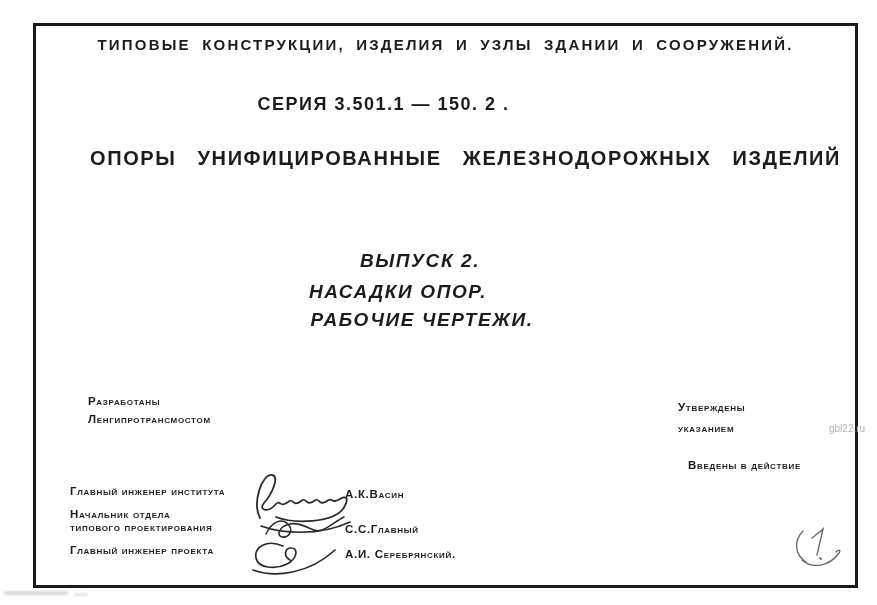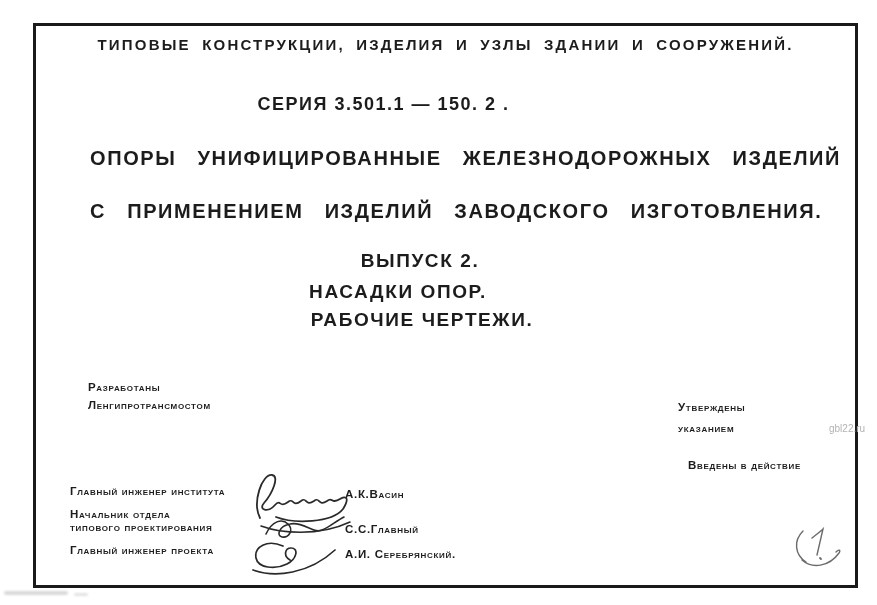--- a/index.html
+++ b/index.html
@@ -18,29 +18,29 @@
   }
   .series{
     left:33px;top:94px;width:701px;text-align:center;
     font-size:18px;font-weight:700;letter-spacing:1.5px;white-space:nowrap;
   }
   .title{
     left:90px;font-size:20px;font-weight:700;letter-spacing:1.6px;word-spacing:14px;white-space:nowrap;
   }
   .t1{top:147px;}
   .t2{top:200px;}
-  .cline{font-size:19px;font-weight:700;letter-spacing:1.6px;text-align:center;white-space:nowrap;}
+  .cline{font-size:19px;font-weight:700;letter-spacing:1.6px;text-align:center;white-space:nowrap;font-style:italic;}
   .issue{left:240px;top:250px;width:360px;}
   .sub1{left:218px;top:281px;width:360px;}
   .sub2{left:242px;top:309px;width:360px;}
   .small{
     font-size:11.5px;font-weight:700;letter-spacing:.7px;
     font-variant:small-caps;line-height:17.5px;white-space:nowrap;
   }
-  .dev{left:88px;top:379px;}
+  .dev{left:88px;top:393px;}
   .appr{left:678px;top:397px;line-height:21px;}
   .eff{left:688px;top:457px;}
   .siglabel{left:70px;line-height:13px;}
   .r1{top:485px;}
   .r2{top:508px;}
   .r3{top:544px;}
   .name{left:345px;}
   .n1{top:486px;}
   .n2{top:521px;}
   .n3{top:546px;}
@@ -65,21 +65,20 @@
 <div class="page">
 
   <div class="abs frame"></div>
 
   <div class="abs hdr">ТИПОВЫЕ  КОНСТРУКЦИИ,  ИЗДЕЛИЯ  И  УЗЛЫ  ЗДАНИИ  И  СООРУЖЕНИЙ.</div>
 
   <div class="abs series">СЕРИЯ  3.501.1 — 150. 2 .</div>
 
   <div class="abs title t1">ОПОРЫ УНИФИЦИРОВАННЫЕ ЖЕЛЕЗНОДОРОЖНЫХ ИЗДЕЛИЙ</div>
 
-  <div class="abs title t2">С ПРИМЕНЕНИЕМ ИЗДЕЛИЙ ЗАВОДСКОГО ИЗГОТОВЛЕНИЯ.</div>
 
   <div class="abs cline issue">ВЫПУСК 2.</div>
 
   <div class="abs cline sub1">НАСАДКИ ОПОР.</div>
 
   <div class="abs cline sub2">РАБОЧИЕ ЧЕРТЕЖИ.</div>
 
   <div class="abs small dev">
     <div>Разработаны</div>
     <div>Ленгипротрансмостом</div>

